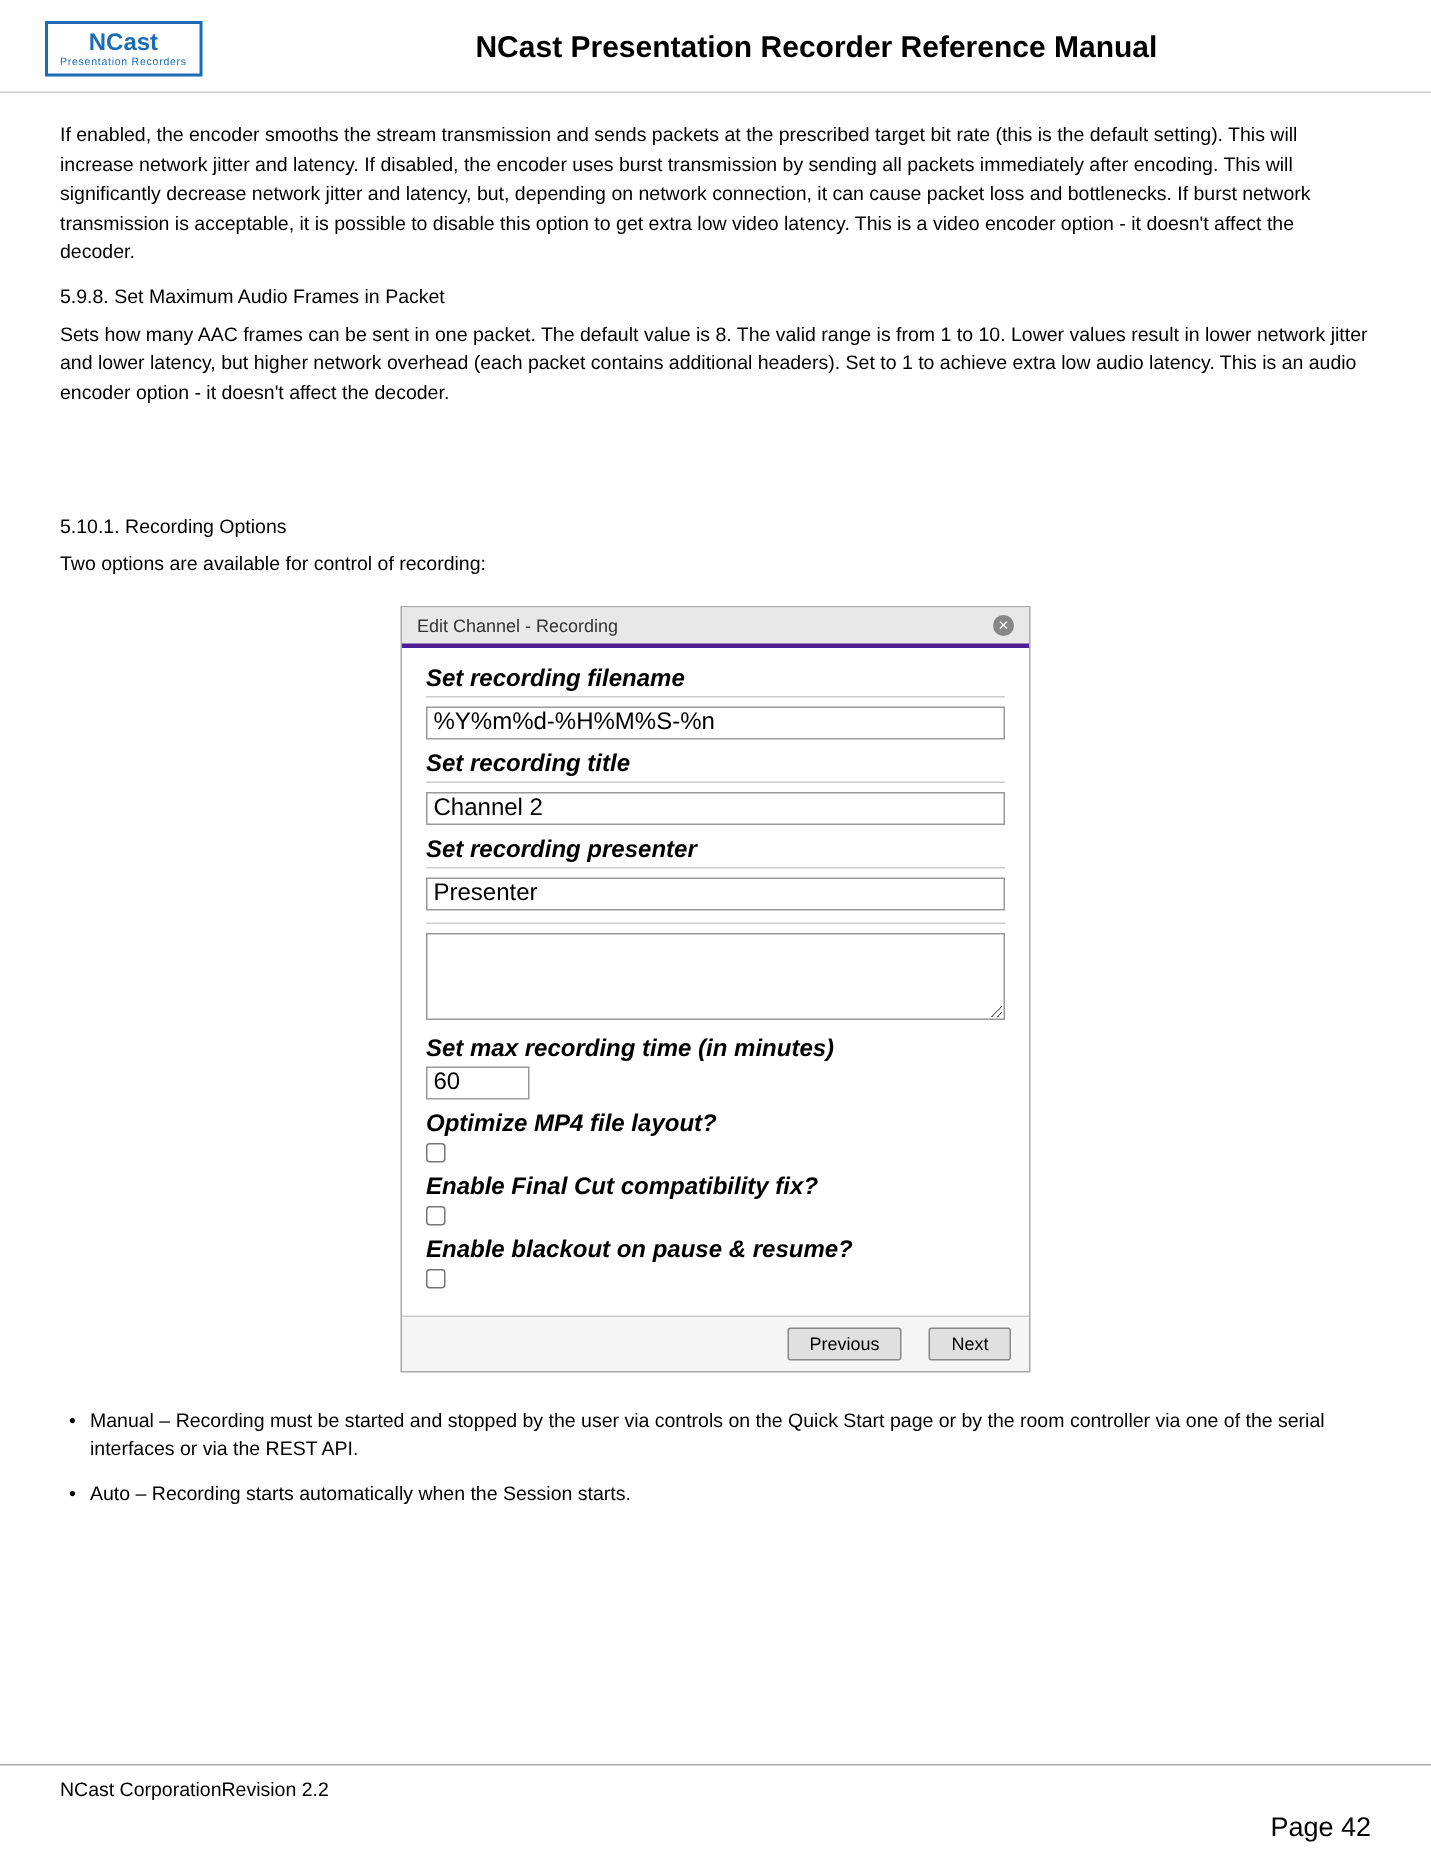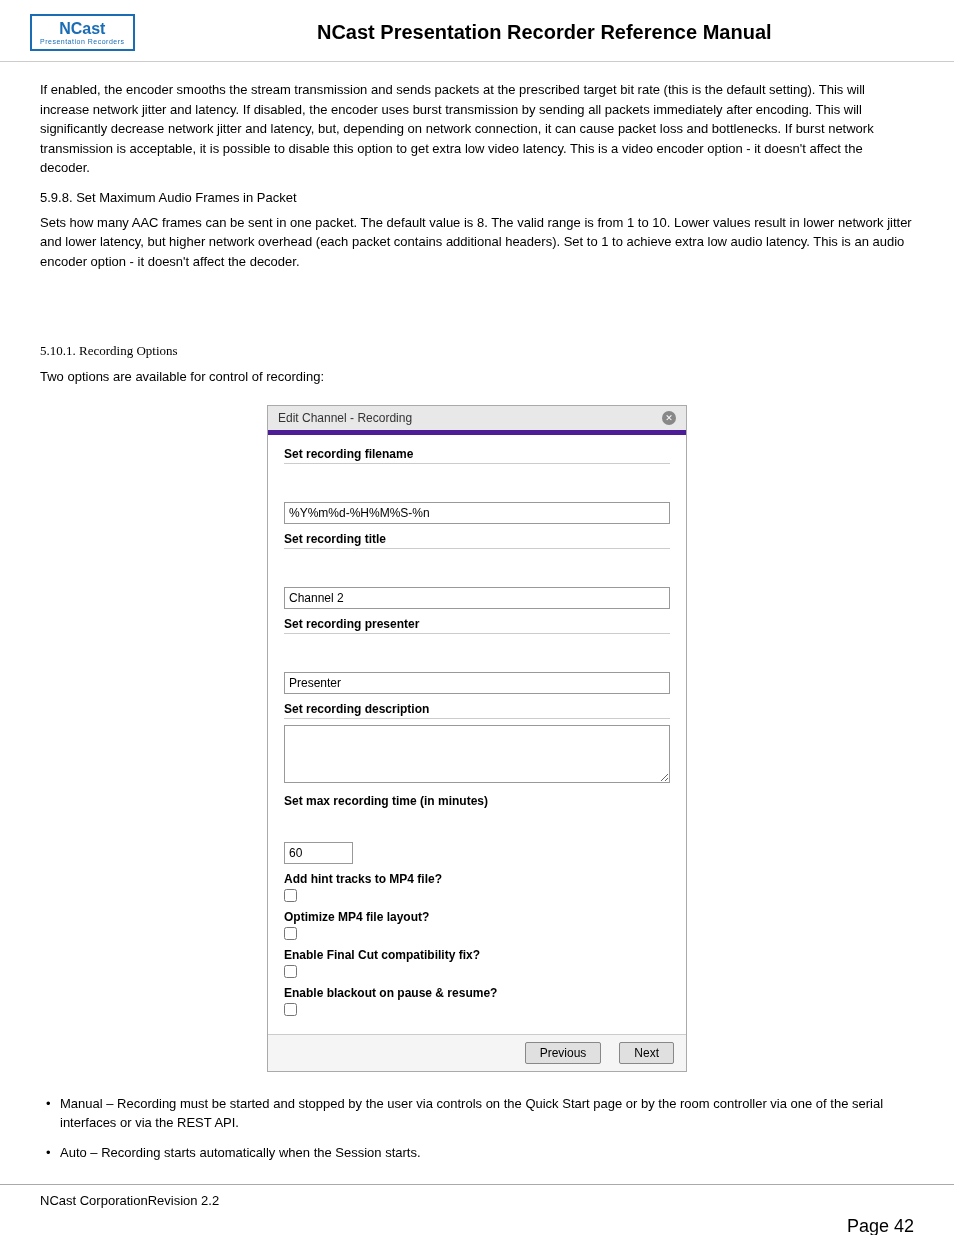--- a/index.html
+++ b/index.html
@@ -76,21 +76,20 @@
       font-weight: normal;
       margin-bottom: 8px;
       margin-top: 4px;
     }
 
     .section-subheading {
       font-size: 13px;
       font-weight: normal;
       margin-bottom: 8px;
       margin-top: 20px;
-      font-family: Liberation Serif, serif;
     }
 
     .spacer {
       height: 20px;
     }
 
     
     .dialog-wrapper {
       display: flex;
       justify-content: center;
@@ -98,21 +97,21 @@
     }
 
     .dialog-box {
       border: 1px solid #aaa;
       width: 420px;
       background: #fff;
     }
 
     .dialog-titlebar {
       background: #e8e8e8;
-      border-bottom: 5px solid #4c1d95;
+      border-bottom: 3px solid #4c1d95;
       padding: 5px 10px;
       display: flex;
       align-items: flex-end;
       justify-content: space-between;
     }
 
     .dialog-title-text {
       font-size: 12px;
       font-weight: normal;
       color: #333;
@@ -133,34 +132,34 @@
 
     .dialog-body {
       padding: 12px 16px 10px 16px;
     }
 
     .field-group {
       margin-bottom: 8px;
     }
 
     .field-label {
-      font-size: 12px;
+      font-size: 16px;
       font-weight: bold;
       display: block;
       margin-bottom: 2px;
+      font-style: italic;
     }
 
     .field-input {
       width: 100%;
       border: 1px solid #999;
       padding: 2px 4px;
-      font-size: 12px;
+      font-size: 16px;
       background: #fff;
       height: 22px;
-      margin-top: 32px;
     }
 
     .field-textarea {
       width: 100%;
       border: 1px solid #999;
       padding: 2px 4px;
       font-size: 12px;
       background: #fff;
       height: 58px;
       resize: both;
@@ -293,36 +292,29 @@
             <input class="field-input" type="text" value="Channel 2" style="">
           </div>
 
           <div class="field-group">
             <span class="field-label">Set recording presenter</span>
             <div class="field-line"></div>
             <input class="field-input" type="text" value="Presenter" style="">
           </div>
 
           <div class="field-group">
-            <span class="field-label">Set recording description</span>
             <div class="field-line"></div>
             <textarea class="field-textarea" style=""></textarea>
           </div>
 
           <div class="field-group">
             <span class="field-label">Set max recording time (in minutes)</span>
             <input class="field-input" type="text" value="60" style="width: 69px;">
           </div>
 
-          <div class="field-group">
-            <span class="field-label">Add hint tracks to MP4 file?</span>
-            <div class="checkbox-row">
-              <input type="checkbox" style="">
-            </div>
-          </div>
 
           <div class="field-group">
             <span class="field-label">Optimize MP4 file layout?</span>
             <div class="checkbox-row">
               <input type="checkbox" style="">
             </div>
           </div>
 
           <div class="field-group">
             <span class="field-label">Enable Final Cut compatibility fix?</span>

